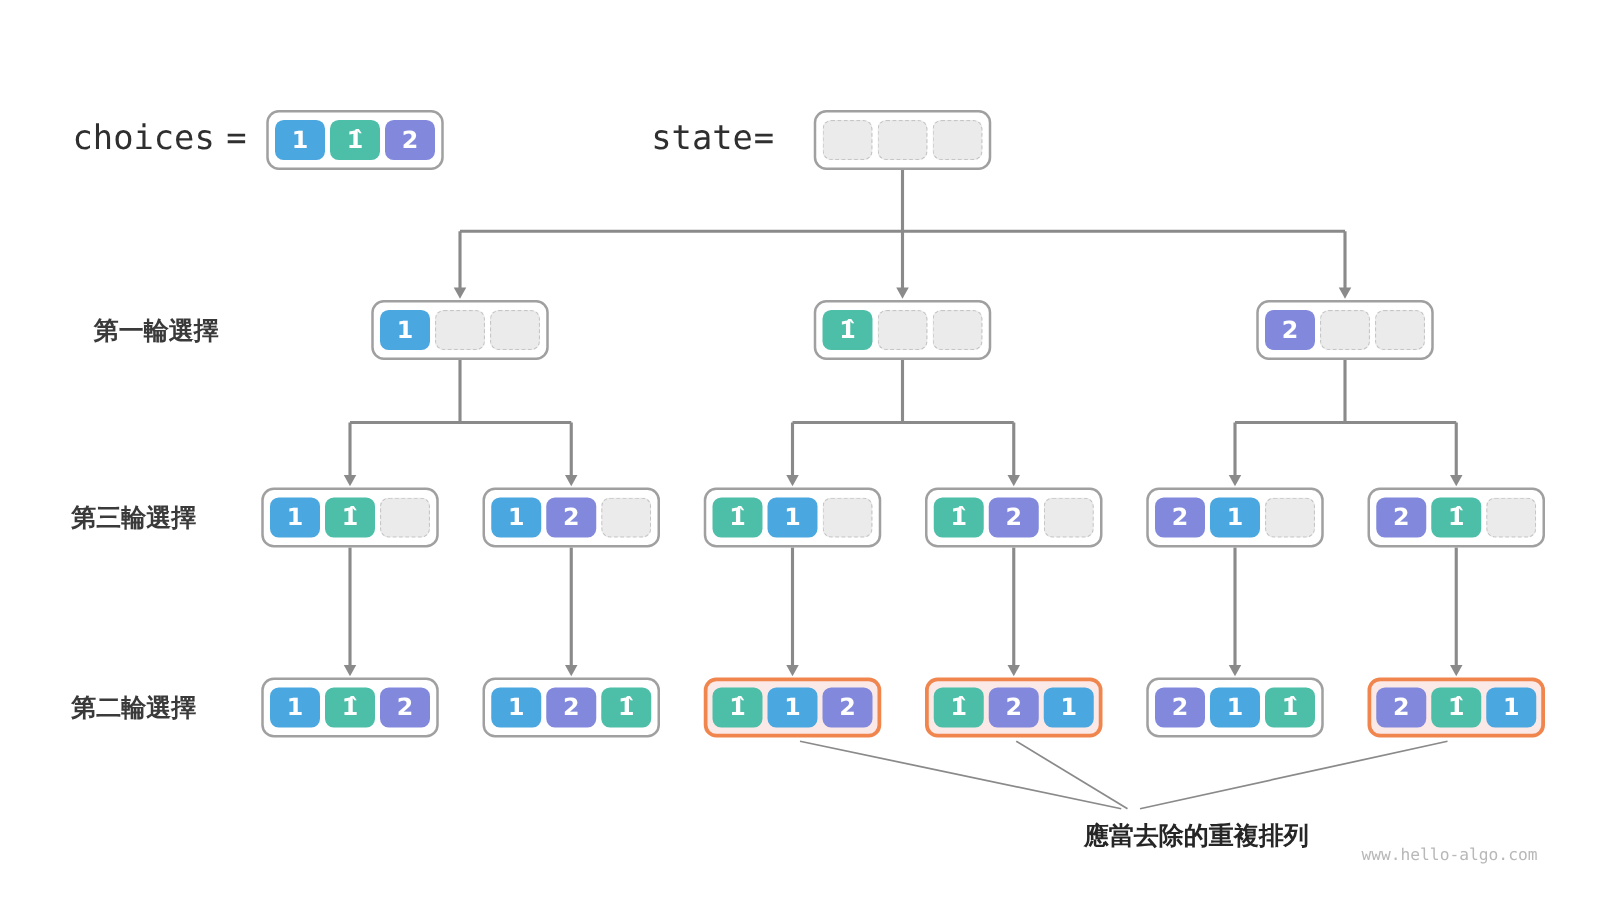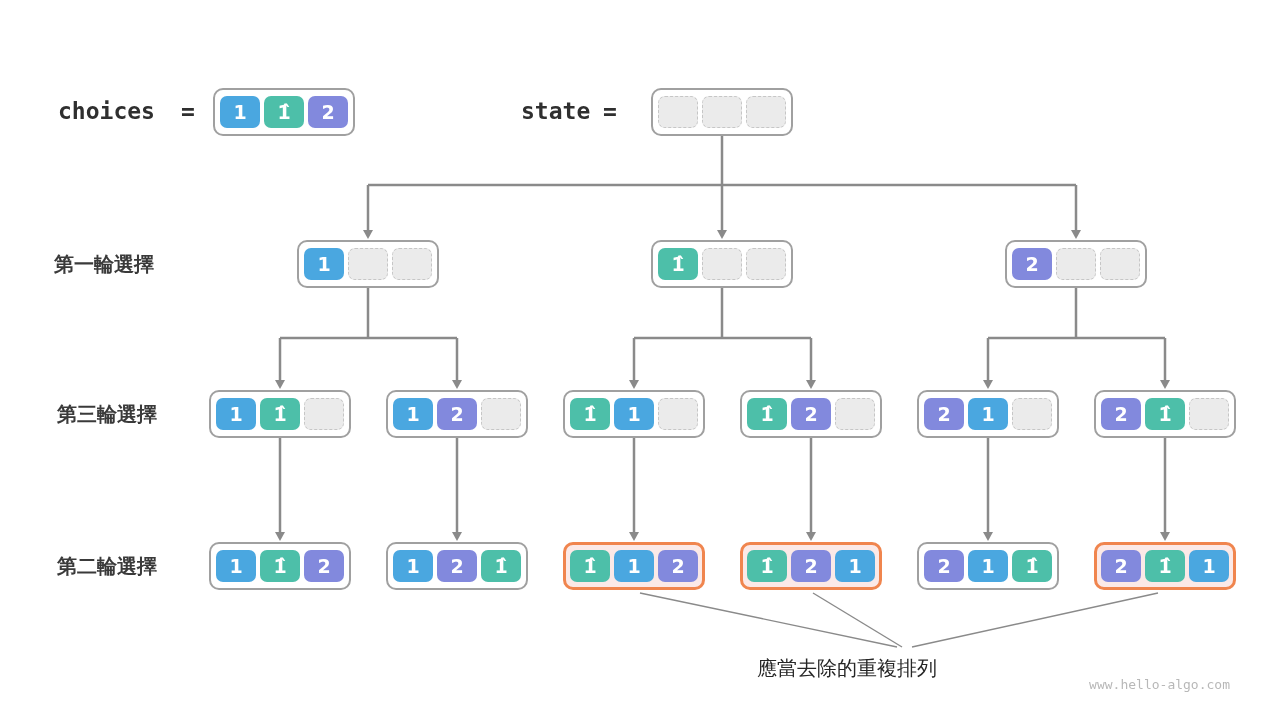--- a/index.html
+++ b/index.html
@@ -24,29 +24,29 @@
   .cell {
     width:40px; height:32px; border-radius:7px;
     display:flex; align-items:center; justify-content:center;
     color:#ffffff; font-weight:bold; font-size:19px; line-height:1;
   }
   .cell.empty { background:var(--emptyfill); border:1.5px dashed var(--emptydash); }
 
   .codelabel {
     position:absolute; z-index:1;
     font-family:"DejaVu Sans Mono", monospace;
-    font-weight:bold; font-size:23px; line-height:28px; color:#2f2f2f;
+    font-weight:normal; font-size:27px; line-height:28px; color:#2f2f2f;
   }
   .rowlabel {
     position:absolute; z-index:1;
     font-size:20px; font-weight:600; line-height:24px; color:#3a3a3a;
   }
   .annotation {
     position:absolute; z-index:1;
-    font-size:20px; font-weight:normal; color:#262626; text-align:left;
+    font-size:20px; font-weight:bold; color:#262626; text-align:right;
   }
   .watermark {
     position:absolute; z-index:1;
     left:1078px; top:677px; width:152px; text-align:right;
     font-family:"DejaVu Sans Mono", monospace;
     font-size:13px; color:#b8b8b8;
   }
 </style>
 </head>
 <body>
@@ -95,21 +95,21 @@
     </div>
 
   <div class="codelabel" style="left:521px;top:97px">state</div>
   <div class="codelabel" style="left:603px;top:97px">=</div>
   <div class="node" style="left:651px;top:88px">
       <span class="cell empty"></span>
       <span class="cell empty"></span>
       <span class="cell empty"></span>
     </div>
 
-  <div class="rowlabel" style="left:54px;top:252px">第一輪選擇</div>
+  <div class="rowlabel" style="left:75px;top:252px">第一輪選擇</div>
   <div class="rowlabel" style="left:57px;top:402px">第三輪選擇</div>
   <div class="rowlabel" style="left:57px;top:554px">第二輪選擇</div>
 
   <div class="node" style="left:297px;top:240px">
       <span class="cell" style="background: rgb(74, 167, 224);">1</span>
       <span class="cell empty"></span>
       <span class="cell empty"></span>
     </div>
   <div class="node" style="left:651px;top:240px">
       <span class="cell" style="background: rgb(77, 191, 169);">1̂</span>

